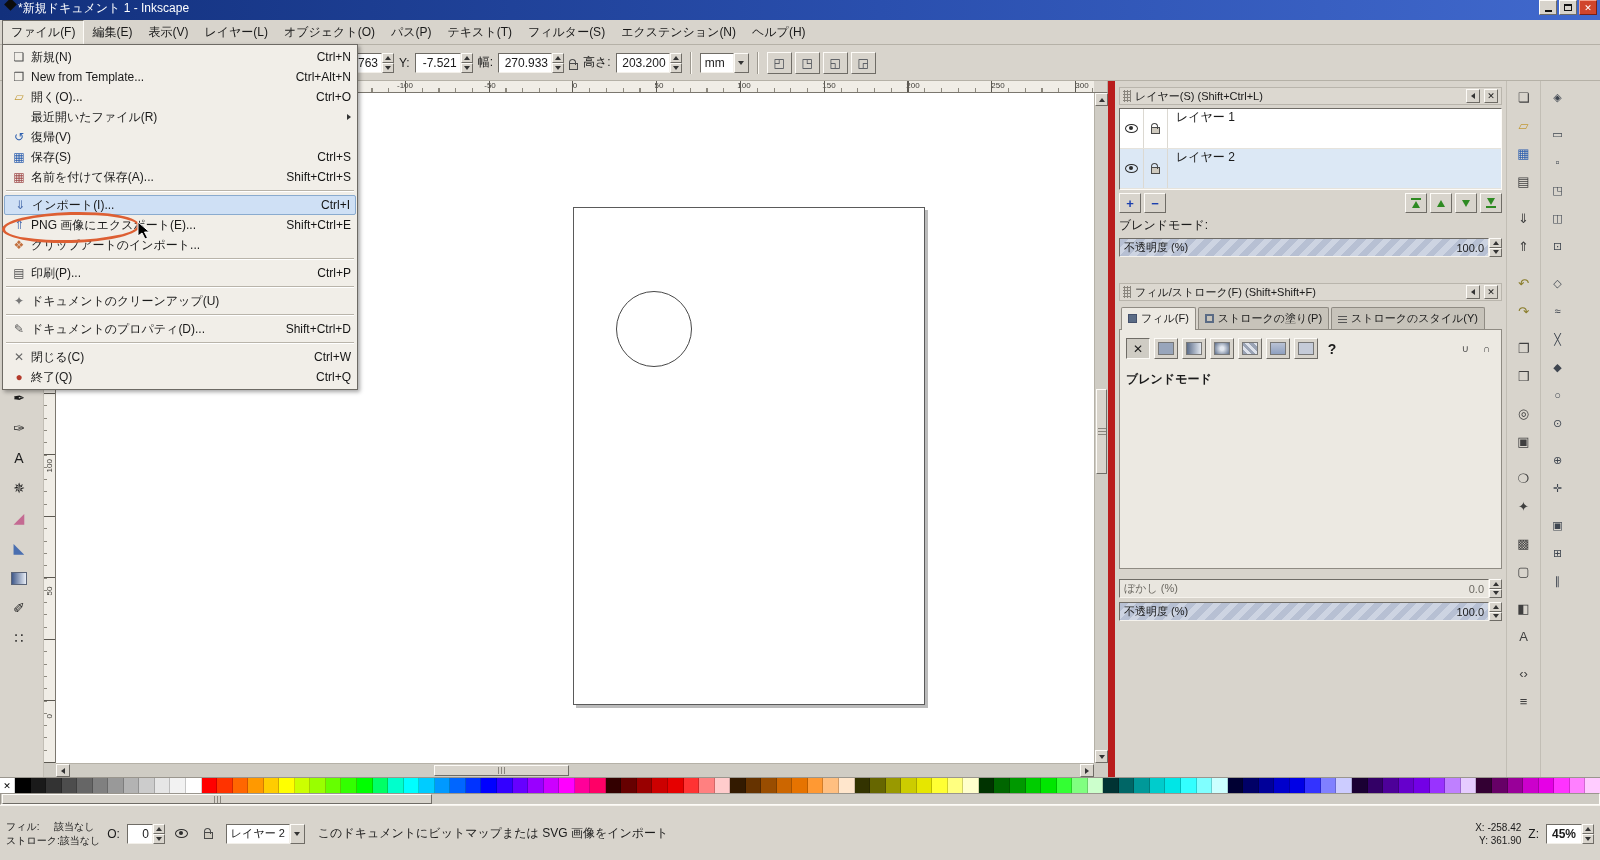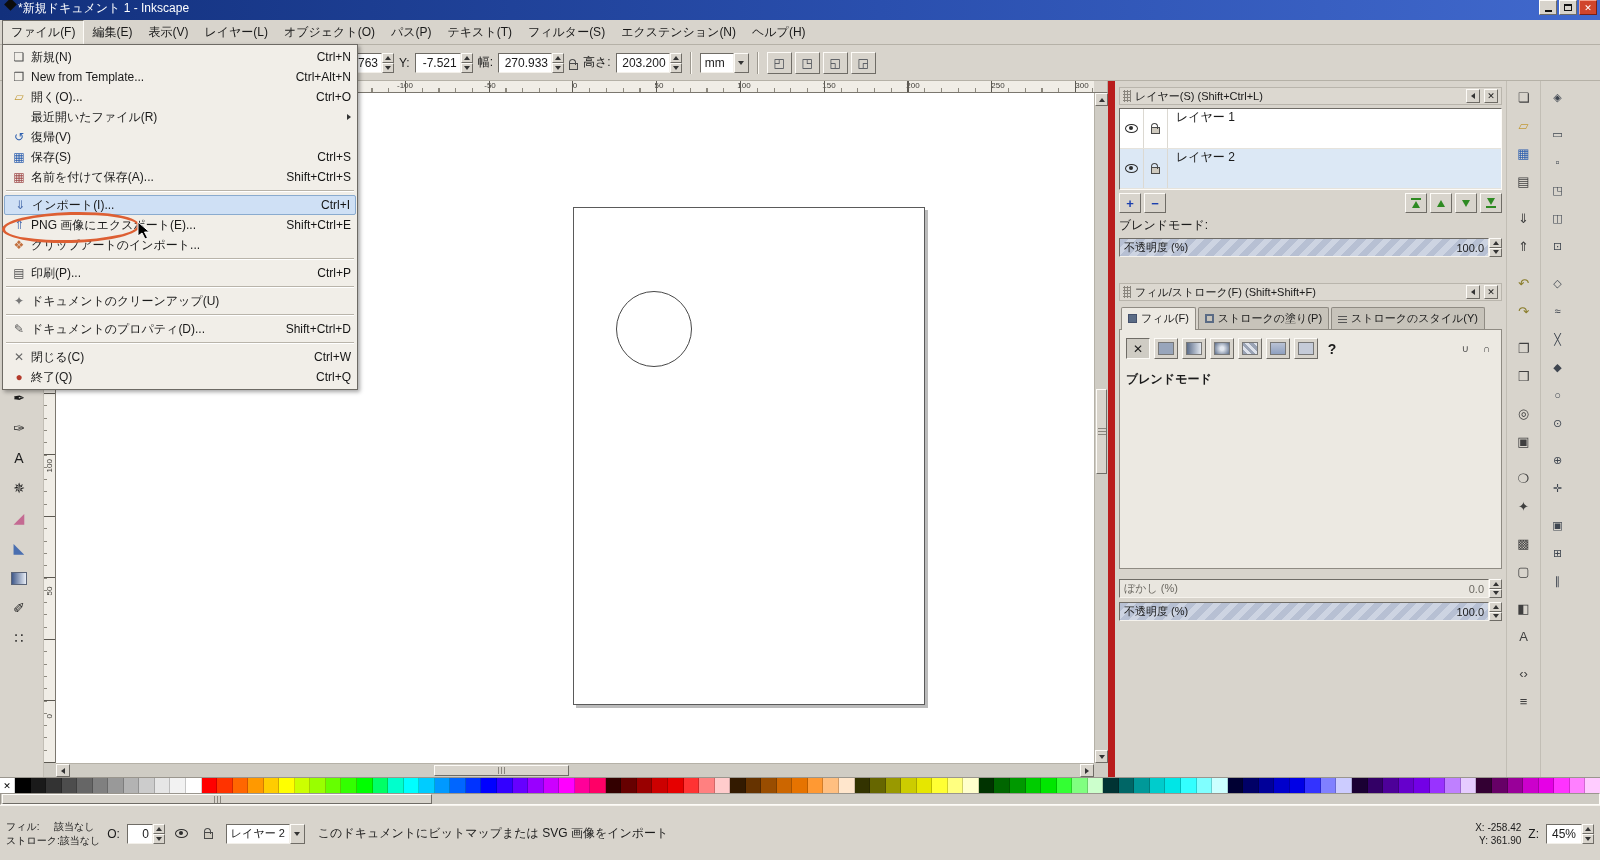--- a/index.html
+++ b/index.html
@@ -717,21 +717,21 @@
           <i class="tri td"></i>
         </span>
     </span>
     <span class="msg">このドキュメントにビットマップまたは SVG 画像をインポート</span>
     <span class="xy">
       <span><span>X:</span> <span>-258.42</span></span>
       <span><span>Y:</span> <span>361.90</span></span>
     </span>
     <span class="tlab">Z:</span>
     <span class="spin">
-      <span class="val fd" style="min-width:36px;justify-content:center;font-weight:normal">45%</span>
+      <span class="val fd" style="min-width:36px;justify-content:center;font-weight:bold">45%</span>
       <span class="arr">
           <span class="sbv rz">
             <i class="tri tu"></i>
           </span>
           <span class="sbv rz">
             <i class="tri td"></i>
           </span>
         </span>
     </span>
   </div>

